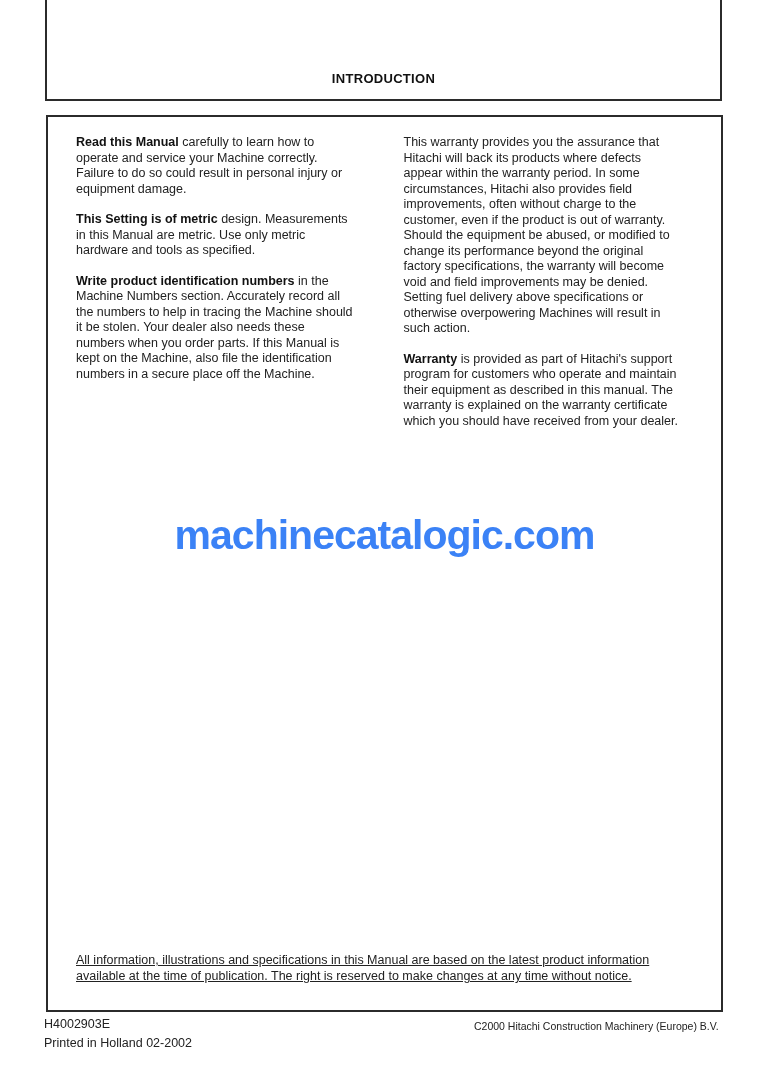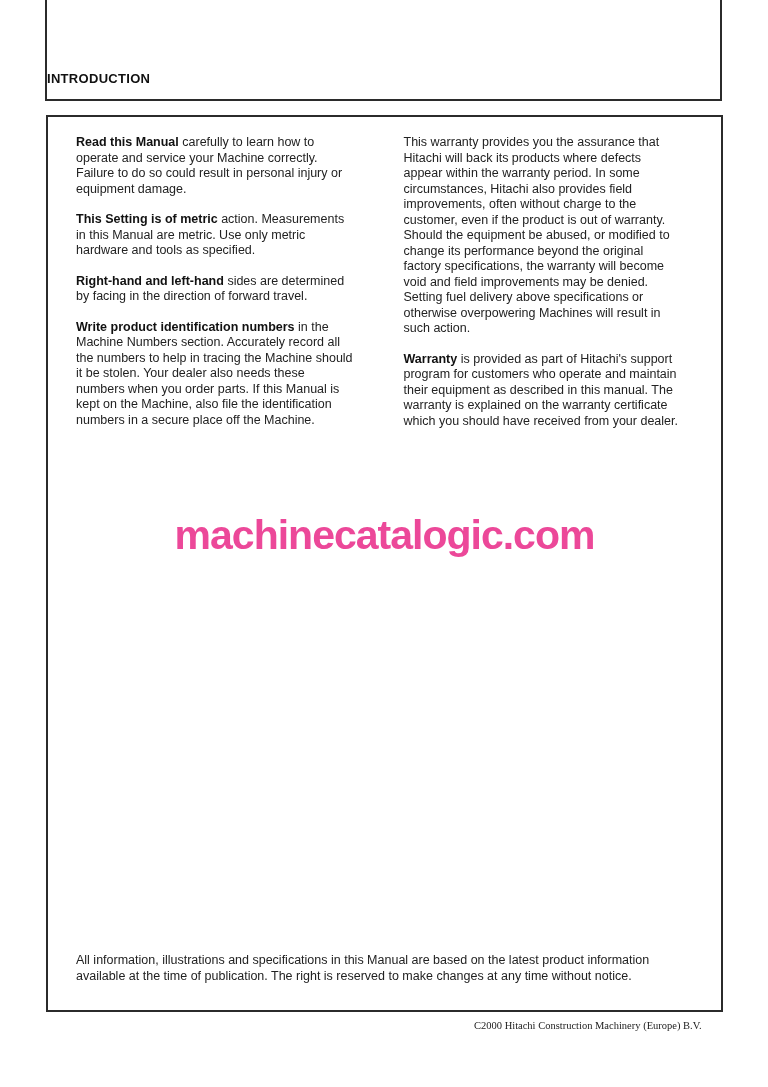--- a/index.html
+++ b/index.html
@@ -19,20 +19,21 @@
     left:45px; top:0;
     width:677px; height:101px;
     border-left:2px solid #2b2b2b;
     border-right:2px solid #2b2b2b;
     border-bottom:2px solid #2b2b2b;
     box-sizing:border-box;
   }
   .header-title{
     position:absolute;
     left:0; right:0; bottom:13px;
+    text-align:center;
     font-weight:bold;
     font-size:13px;
     letter-spacing:0.3px;
     color:#111;
   }
 
   
   .main-box{
     position:absolute;
     left:46px; top:115px;
@@ -72,60 +73,58 @@
 
   
   .bottom-note{
     position:absolute;
     left:28px; right:30px;
     bottom:26px;
     font-size:12.5px;
     line-height:16px;
     white-space:pre-line;
     color:#222;
+    text-decoration:underline;
   }
 
   
   .footer-left{
     position:absolute;
     left:44px; top:1015px;
     font-size:12.5px;
     line-height:19px;
     color:#222;
   }
   .footer-right{
     position:absolute;
     left:474px; top:1019px;
     font-size:10.5px;
     line-height:14px;
     color:#222;
-    font-family:Liberation Serif, serif;
   }
 </style>
 </head>
 <body>
 
 <div class="page">
 
   <div class="header">
     <div class="header-title">INTRODUCTION</div>
   </div>
 
   <div class="main-box">
     <div class="columns">
       <div class="col">
         <p><b>Read this Manual</b><span> carefully to learn how to
 operate and service your Machine correctly.
 Failure to do so could result in personal injury or
 equipment damage.</span></p>
-        <p><b>This Setting is of metric</b><span> action. Measurements
+        <p><b>This Setting is of metric</b><span> design. Measurements
 in this Manual are metric. Use only metric
 hardware and tools as specified.</span></p>
-        <p><b>Right-hand and left-hand</b><span> sides are determined
-by facing in the direction of forward travel.</span></p>
         <p><b>Write product identification numbers</b><span> in the
 Machine Numbers section. Accurately record all
 the numbers to help in tracing the Machine should
 it be stolen. Your dealer also needs these
 numbers when you order parts. If this Manual is
 kept on the Machine, also file the identification
 numbers in a secure place off the Machine.</span></p>
       </div>
       <div class="col">
         <p><b></b><span>This warranty provides you the assurance that
@@ -142,24 +141,28 @@
 otherwise overpowering Machines will result in
 such action.</span></p>
         <p><b>Warranty</b><span> is provided as part of Hitachi's support
 program for customers who operate and maintain
 their equipment as described in this manual. The
 warranty is explained on the warranty certificate
 which you should have received from your dealer.</span></p>
       </div>
     </div>
 
-    <div class="watermark" style="color: #ec4899;">machinecatalogic.com</div>
+    <div class="watermark" style="color: #3b82f6;">machinecatalogic.com</div>
 
     <div class="bottom-note">All information, illustrations and specifications in this Manual are based on the latest product information
 available at the time of publication. The right is reserved to make changes at any time without notice.</div>
   </div>
 
+  <div class="footer-left">
+    <div>H4002903E</div>
+    <div>Printed in Holland 02-2002</div>
+  </div>
 
   <div class="footer-right">
     <div>C2000 Hitachi Construction Machinery (Europe) B.V.</div>
   </div>
 
 </div>
 
 </body></html>

